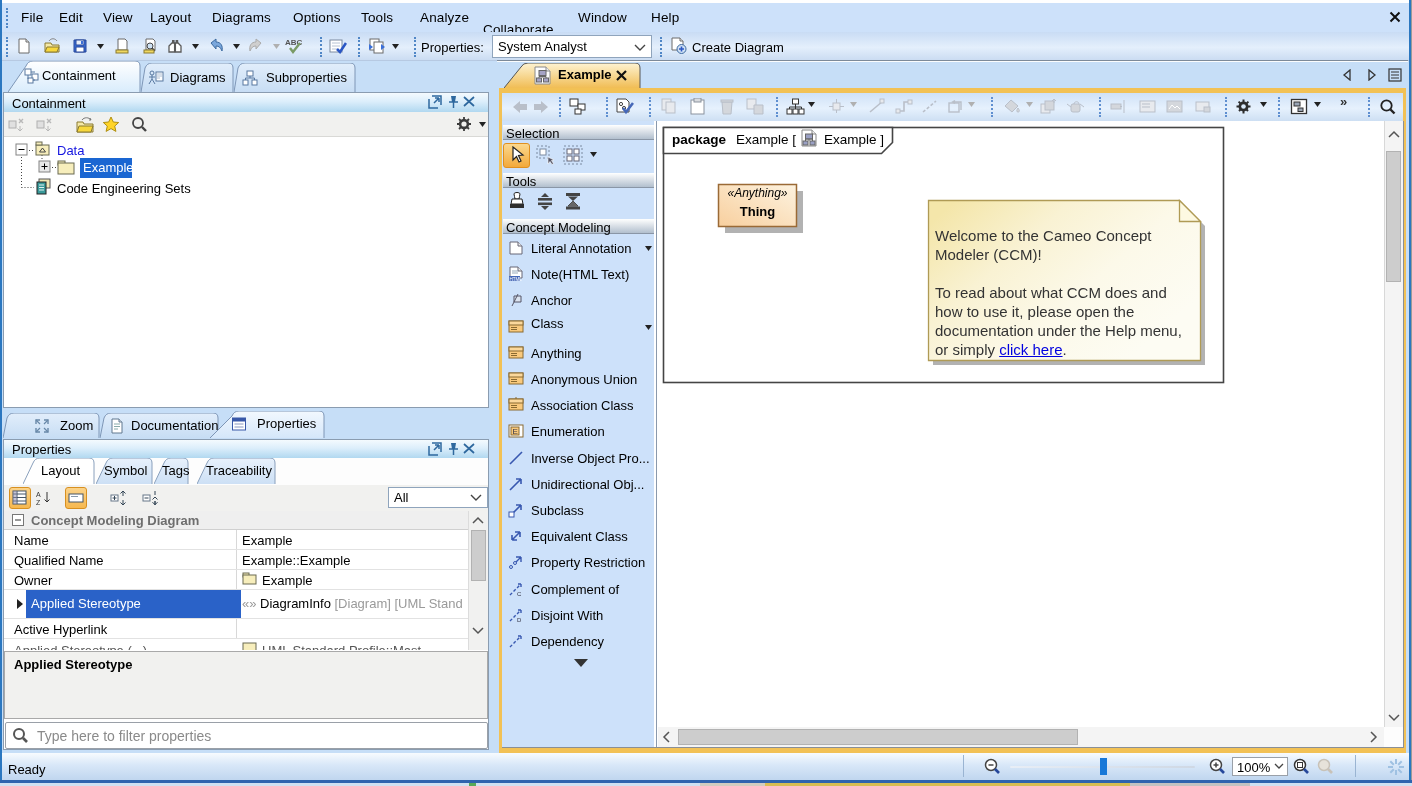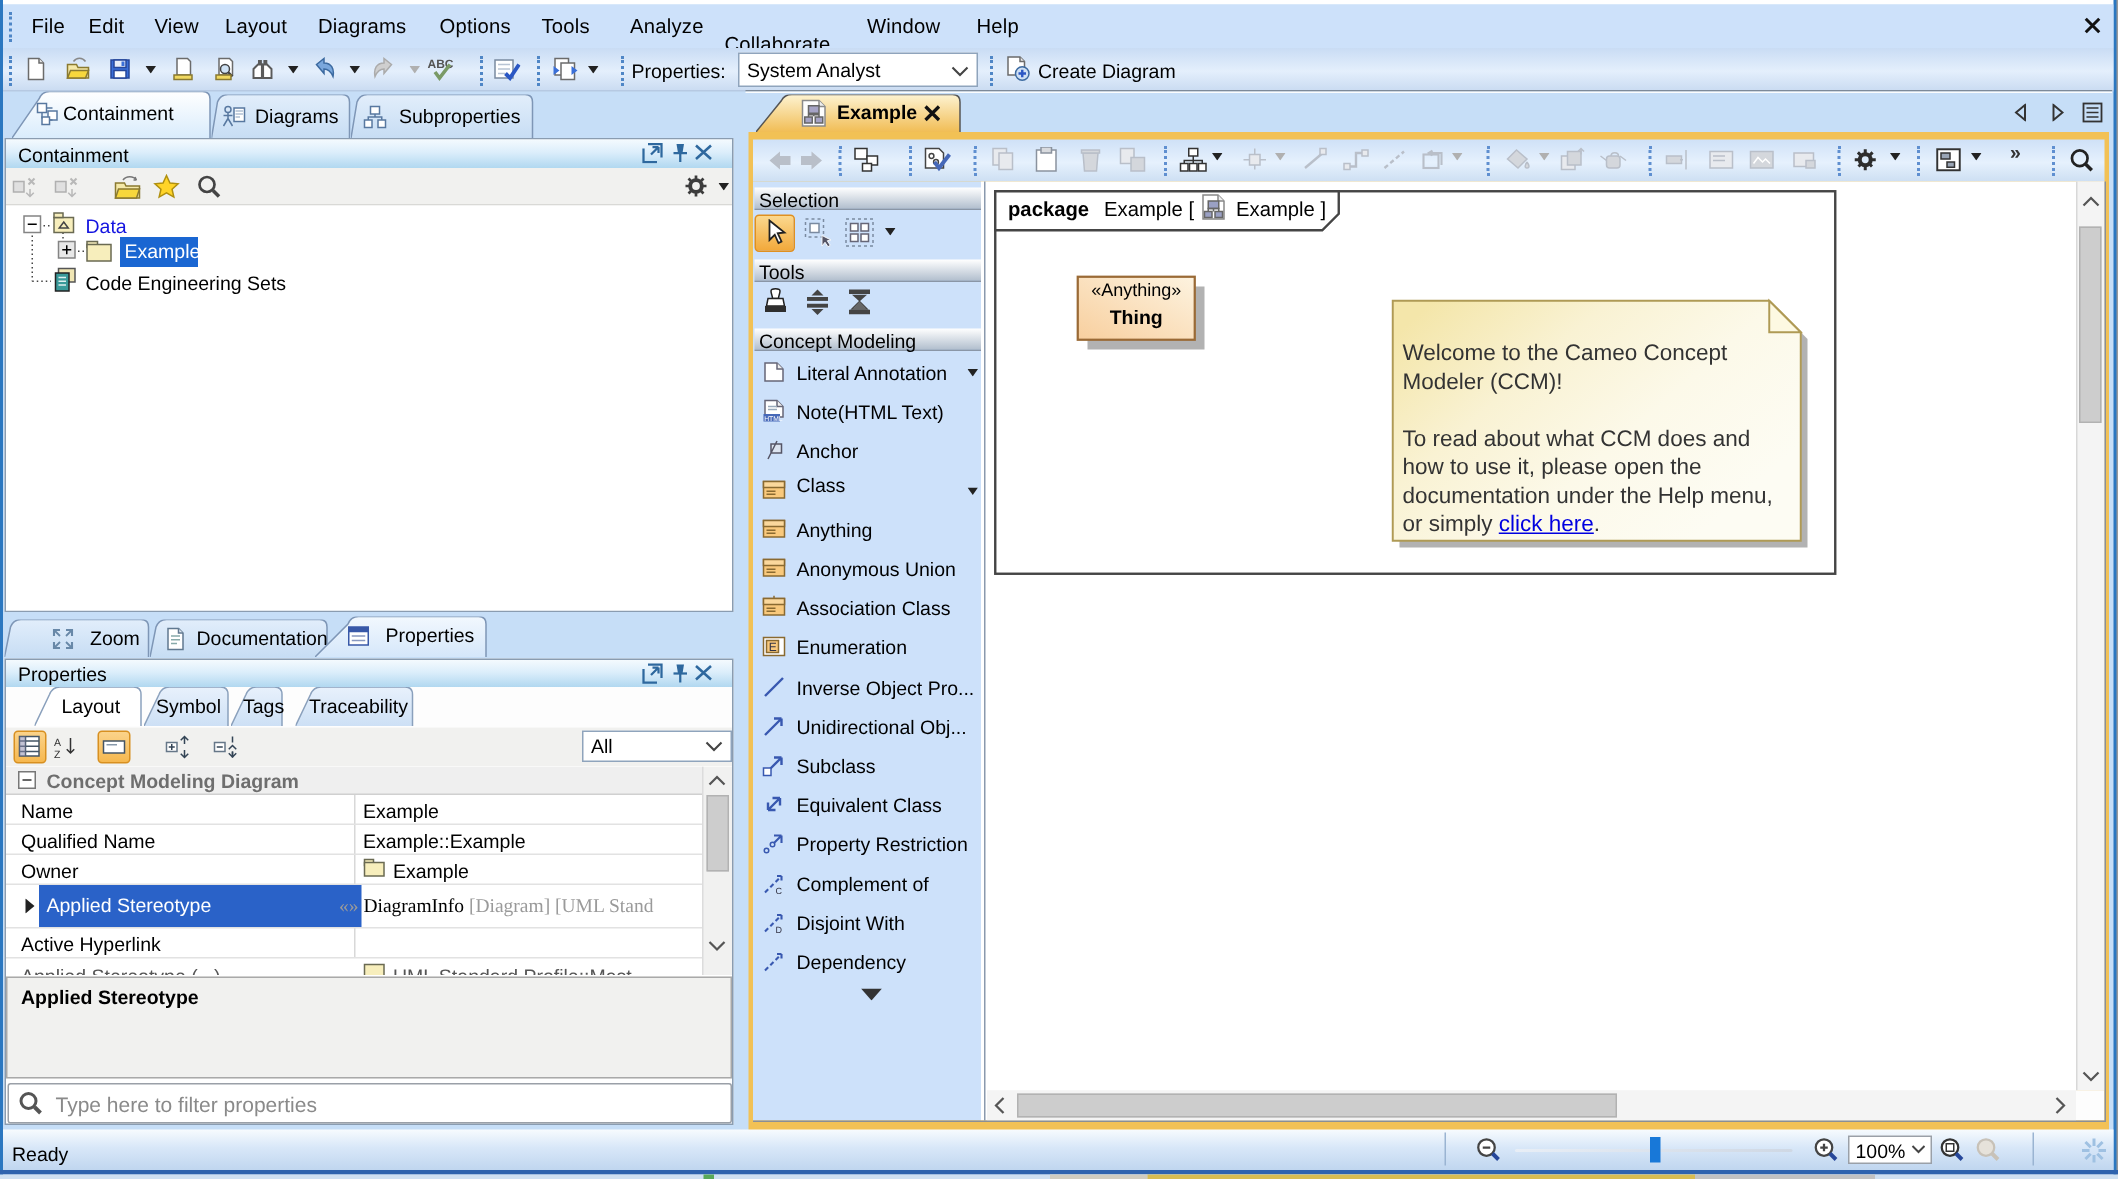--- a/index.html
+++ b/index.html
@@ -536,21 +536,21 @@
       </svg>
     </div>
     <div class="abs" style="left:258px;top:62px;">Example</div>
     <div class="abs" style="left:22px;top:79px;width:215px;height:28px;background:#2a62c8;"></div>
     <div class="abs" style="left:12px;top:88px;">
       <svg width="8" height="10">
         <path d="M1 0 L7 5 L1 10 z" fill="#222"></path>
       </svg>
     </div>
     <div class="abs" style="left:27px;top:85px;color:#fff;">Applied Stereotype</div>
-    <div class="abs" style="left:222px;top:85px;color:#9a9a9a;font-family:Liberation Serif, serif;">«» <span style="color:#000;">DiagramInfo</span> [Diagram] [UML Stand</div>
+    <div class="abs" style="left:238px;top:85px;color:#9a9a9a;">«» <span style="color:#000;">DiagramInfo</span> [Diagram] [UML Stand</div>
     <div class="abs" style="left:10px;top:111px;">Active Hyperlink</div>
     <div class="abs" style="left:10px;top:132px;color:#555;">Applied Stereotype (...)</div>
     <div class="abs" style="left:238px;top:130px;">
       <svg width="16" height="14" viewBox="0 0 16 14">
         <rect x="1" y="2" width="13" height="9" fill="#f7eebc" stroke="#6a6a52"></rect>
       </svg>
     </div>
     <div class="abs" style="left:258px;top:132px;color:#555;">UML Standard Profile::Mast</div>
     <div class="abs" style="left:464px;top:0;width:20px;height:139px;background:#f1f1f0;border-left:1px solid #dcdcdc;"></div>
     <div class="abs" style="left:468px;top:5px;">
@@ -1027,21 +1027,21 @@
       <svg width="18" height="18" viewBox="0 0 18 18">
         <path d="M2 1 h10 l4 4 v12 h-14 z" fill="#fff" stroke="#888"></path>
         <path d="M12 1 v4 h4" fill="#eee" stroke="#888"></path>
         <rect x="5.5" y="5" width="7" height="5" fill="#9aa0c4" stroke="#666"></rect>
         <rect x="3" y="12" width="5" height="4" fill="#9aa0c4" stroke="#666"></rect>
         <rect x="10" y="12" width="5" height="4" fill="#9aa0c4" stroke="#666"></rect>
         <path d="M9 10 v2 M5.5 12 v-2 h7 v2" fill="none" stroke="#666"></path>
       </svg>
     </div>
     <div class="abs" style="left:166px;top:11px;font-size:13.5px;">Example ]</div>
-    <div class="abs" style="left:60px;top:65px;width:79px;text-align:center;font-size:12px;">«Anything»</div>
+    <div class="abs" style="left:60px;top:65px;width:79px;text-align:center;font-size:12px;font-style:italic;">«Anything»</div>
     <div class="abs" style="left:60px;top:83px;width:79px;text-align:center;font-weight:bold;">Thing</div>
     <div class="abs" style="left:277px;top:105px;width:260px;font-size:15px;line-height:19px;color:#333;">Welcome to the Cameo Concept<br>Modeler (CCM)!<br><br>To read about what CCM does and<br>how to use it, please open the<br>documentation under the Help menu,<br>or simply <span style="color:#0000e0;text-decoration:underline;">click here</span>.</div>
   </div>
 
 <div id="vscroll" class="abs" style="left:1384px;top:121px;width:19px;height:606px;background:#f3f3f3;">
     <div class="abs" style="left:0;top:0;width:19px;height:606px;background:#f4f4f4;border-left:1px solid #d8d8d8;"></div>
     <div class="abs" style="left:4px;top:9px;">
       <svg width="12" height="8">
         <path d="M1 7 L6 2 L11 7" fill="none" stroke="#555" stroke-width="1.5"></path>
       </svg>

